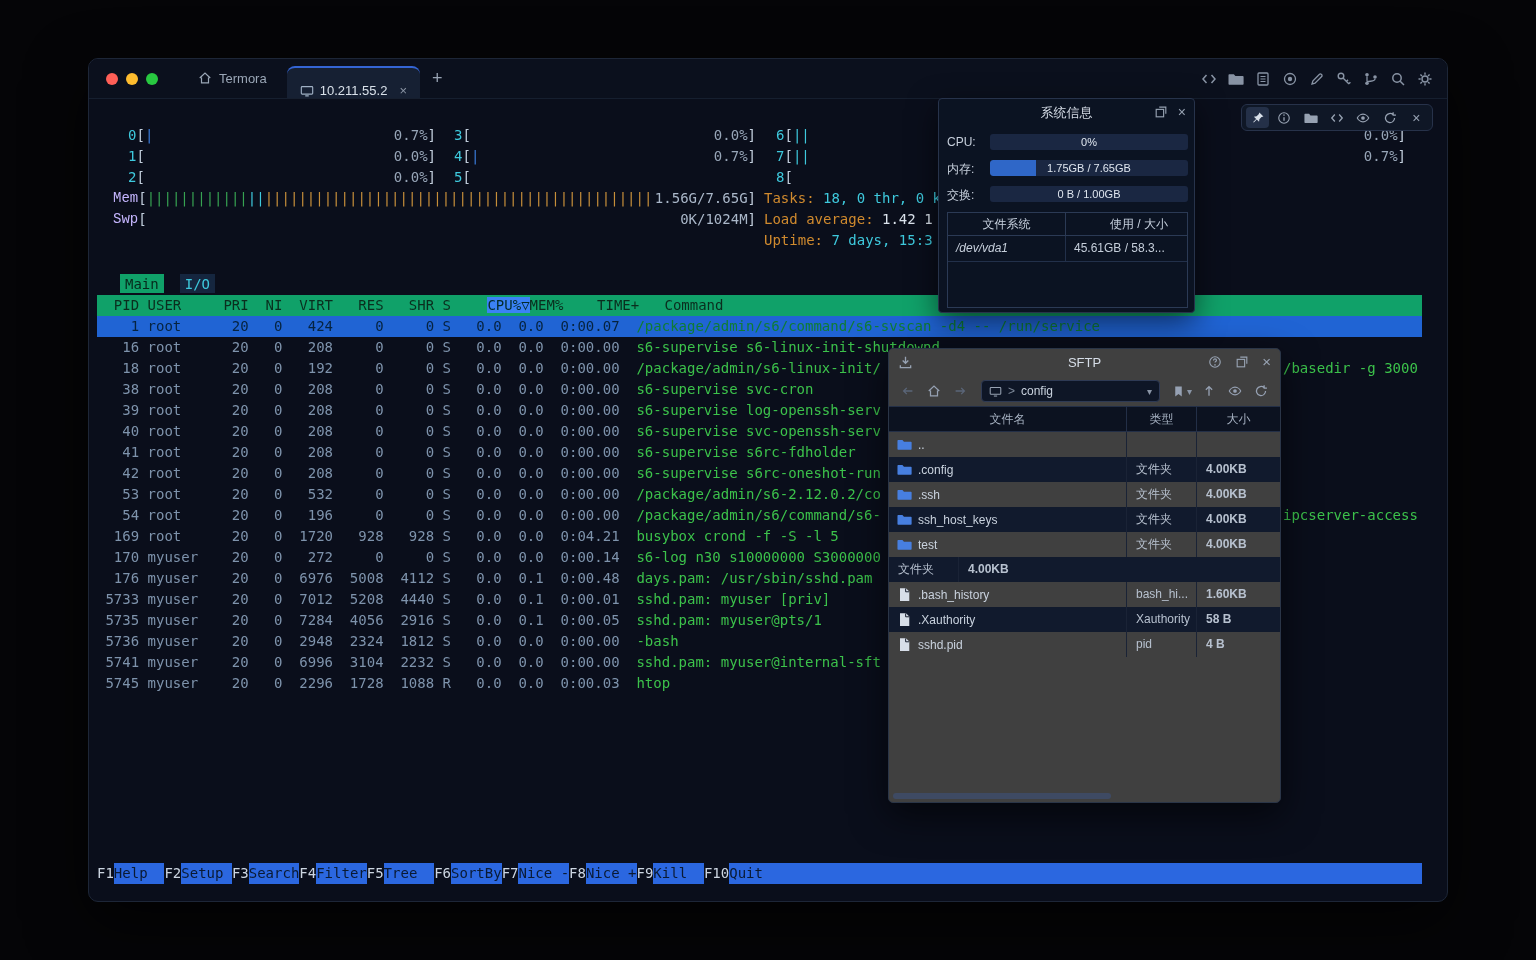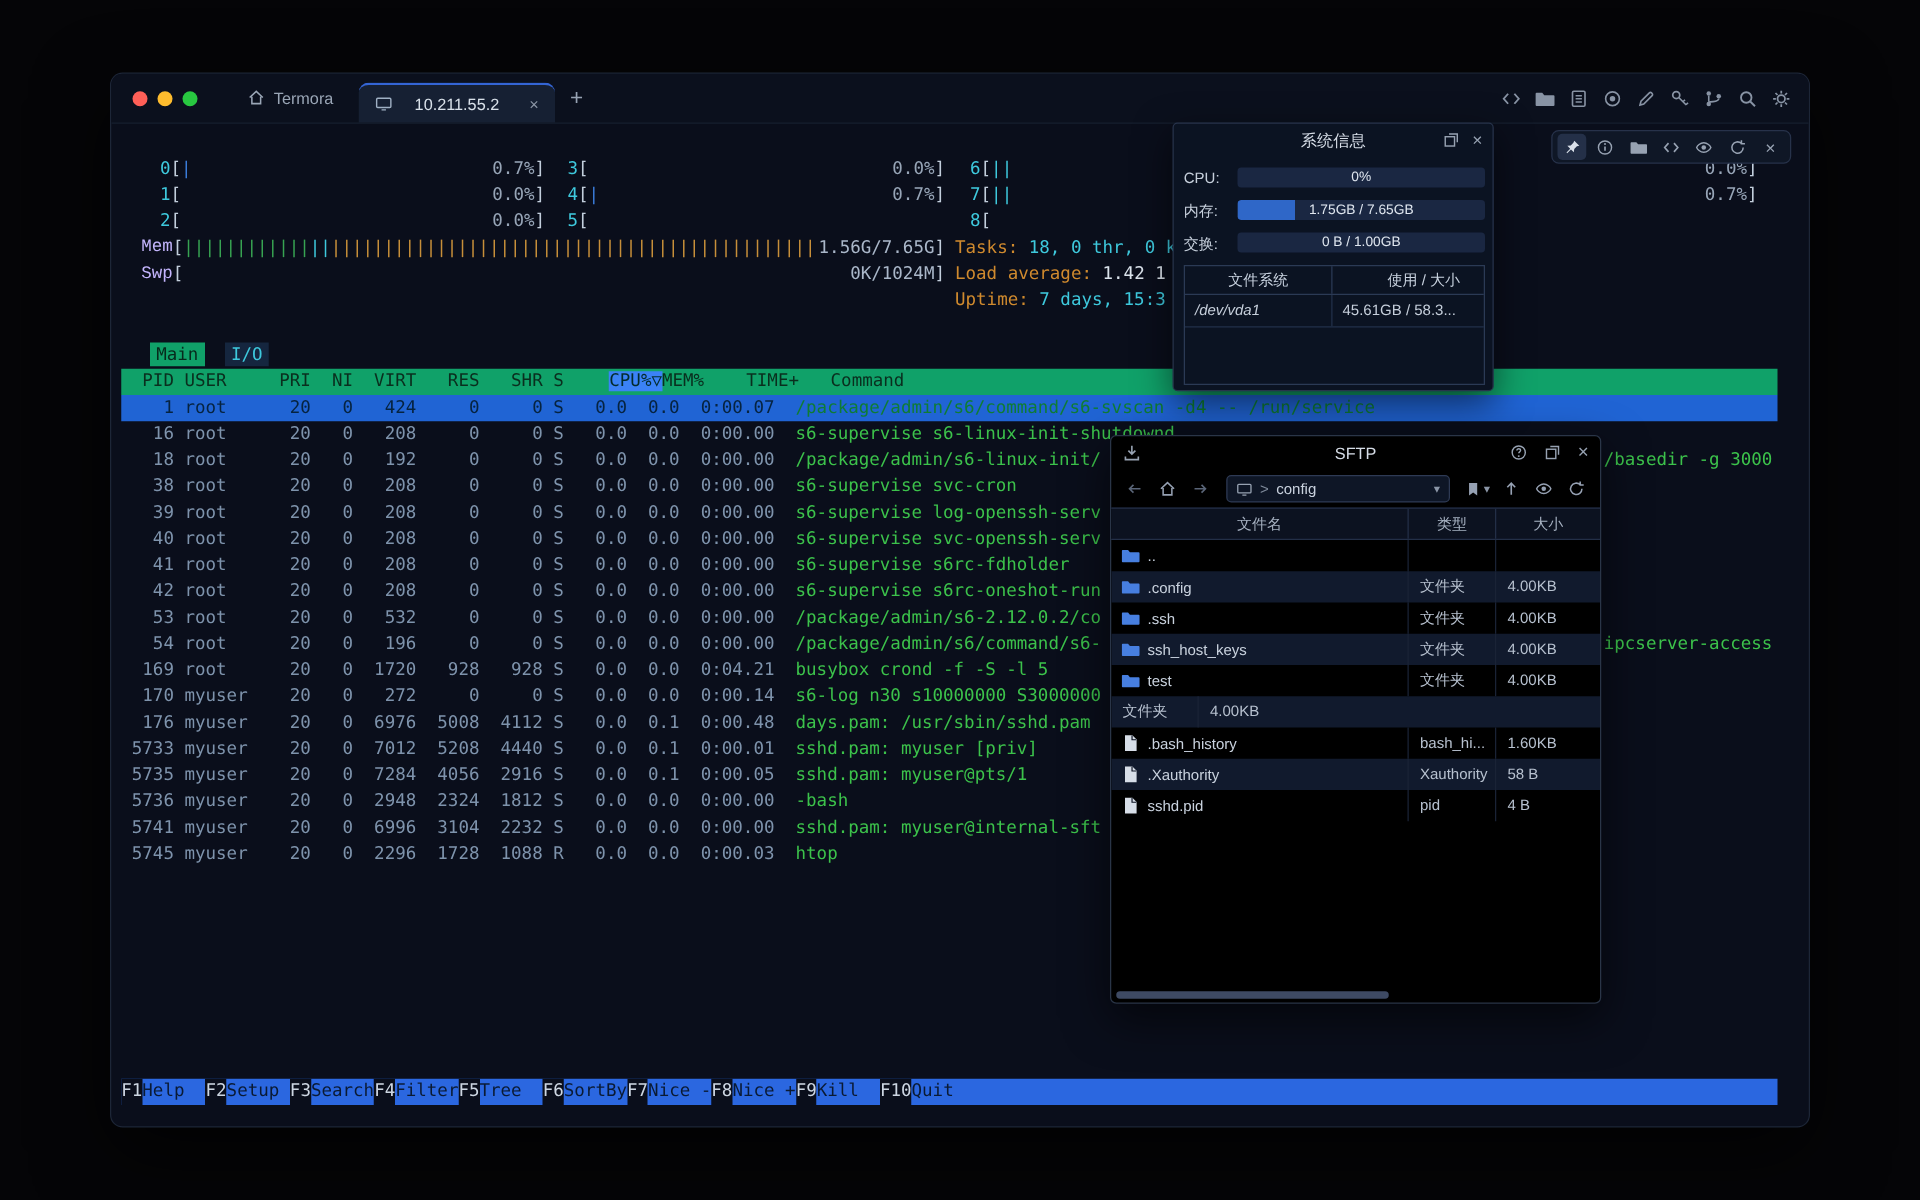--- a/index.html
+++ b/index.html
@@ -11,21 +11,21 @@
 
   
   .titlebar { position:absolute; left:0; top:0; right:0; height:40px; background:#0b101d;
     border-bottom:1px solid #161f2f; }
   .lights { position:absolute; left:17px; top:14px; display:flex; gap:8px; }
   .light { width:12px; height:12px; border-radius:50%; }
   .l-red{background:#ff5f57;} .l-yellow{background:#febc2e;} .l-green{background:#28c840;}
   .tabs { position:absolute; left:95px; bottom:0; height:40px; display:flex; align-items:flex-end; }
   .tab-home { height:40px; display:flex; align-items:center; gap:7px; padding:0 14px;
     color:#9aa6b6; font-size:13px; }
-  .tab-active { height:32px; display:flex; align-items:center; gap:18px; padding:0 13px;
+  .tab-active { height:32px; display:flex; align-items:flex-end; gap:6px; padding:0 13px;
     background:#162033; border-radius:8px 8px 0 0; border-top:2px solid #3465d5;
     color:#d9e1ea; font-size:13px; margin-left:6px; }
   .tab-close { color:#8b95a5; font-size:13px; margin-left:6px; cursor:default; }
   .tab-plus { height:40px; display:flex; align-items:center; padding:0 12px; color:#97a2b2; font-size:18px; }
   .tb-icons { position:absolute; right:14px; top:0; height:40px; display:flex; align-items:center; gap:11px; color:#8893a4; }
   .tb-icons .ic { width:16px; height:16px; display:inline-flex; align-items:center; justify-content:center; }
   .ic svg { width:100%; height:100%; fill:currentColor; }
 
   
   .terminal { position:absolute; left:0; top:40px; right:0; bottom:0;
@@ -99,21 +99,21 @@
   .sidebarbox { position:absolute; left:1152px; top:45px; width:192px; height:27px;
     background:#0f1726; border:1px solid #27324a; border-radius:6px; z-index:7;
     display:flex; align-items:center; padding:0 4px; gap:3px; color:#97a2b2; }
   .sb-item { width:24px; height:21px; display:flex; align-items:center; justify-content:center; border-radius:4px; }
   .sb-item.active { background:#243048; color:#d9e0ea; }
   .sb-item .ic { width:14px; height:14px; }
   .sb-x { font-size:14px; }
 
   
   .sftp { position:absolute; left:799px; top:289px; width:393px; height:455px;
-    background:#000000; border:1px solid #2a3547; border-radius:5px; z-index:6;
+    background:#404040; border:1px solid #2a3547; border-radius:5px; z-index:6;
     box-shadow:0 12px 36px rgba(0,0,0,.6); display:flex; flex-direction:column; font-size:12px; }
   .sf-title { position:relative; height:27px; flex:none; display:flex; align-items:center;
     justify-content:center; color:#d6dde7; font-size:13px; }
   .sf-dl { position:absolute; left:9px; top:6px; width:15px; height:15px; color:#97a2b2; }
   .sf-tools { position:absolute; right:9px; top:6px; display:flex; gap:13px; color:#97a2b2; align-items:center; }
   .sf-tools .ic { width:14px; height:14px; }
   .sf-x { font-size:15px; line-height:14px; }
   .sf-toolbar { height:30px; flex:none; display:flex; align-items:center; padding:0 10px; gap:8px; color:#96a1b3; }
   .nav-btn { width:18px; height:18px; display:flex; align-items:center; justify-content:center; }
   .nav-btn.dim { color:#5a6578; }
@@ -129,21 +129,21 @@
   .sf-thead { height:26px; flex:none; display:flex; background:#0c1220; color:#a7b2c2;
     border-top:1px solid #232f47; border-bottom:1px solid #232f47; }
   .th-name { width:238px; border-right:1px solid #232f47; text-align:center; line-height:25px; }
   .th-type { width:70px; border-right:1px solid #232f47; text-align:center; line-height:25px; }
   .th-size { flex:1; text-align:center; line-height:25px; }
   .sf-body { flex:1; overflow:hidden; position:relative; }
   .frow { display:flex; height:25px; color:#c9d2de; }
   .frow:nth-child(even) { background:#111a2d; }
   .fc-name { width:238px; border-right:1px solid #1a2336; display:flex; align-items:center; gap:6px; padding-left:8px; }
   .fc-type { width:70px; border-right:1px solid #1a2336; padding-left:9px; line-height:25px; color:#b7c1cf; }
-  .fc-size { flex:1; padding-left:9px; line-height:25px; color:#b7c1cf; }
+  .fc-size { flex:1; padding-left:9px; line-height:25px; color:#b7c1cf;font-weight:bold; }
   .fic { width:15px; height:15px; flex:none; }
   .fic svg { width:100%; height:100%; }
   .fic.folder-ic svg { fill:#477fe0; }
   .fic.file-ic svg { fill:#d7dee8; }
   .sf-scroll { height:12px; flex:none; position:relative; }
   .sf-thumb { position:absolute; left:4px; top:3px; width:218px; height:6px; background:#3e4a63; border-radius:3px; }
 </style>
 </head>
 <body>
 

